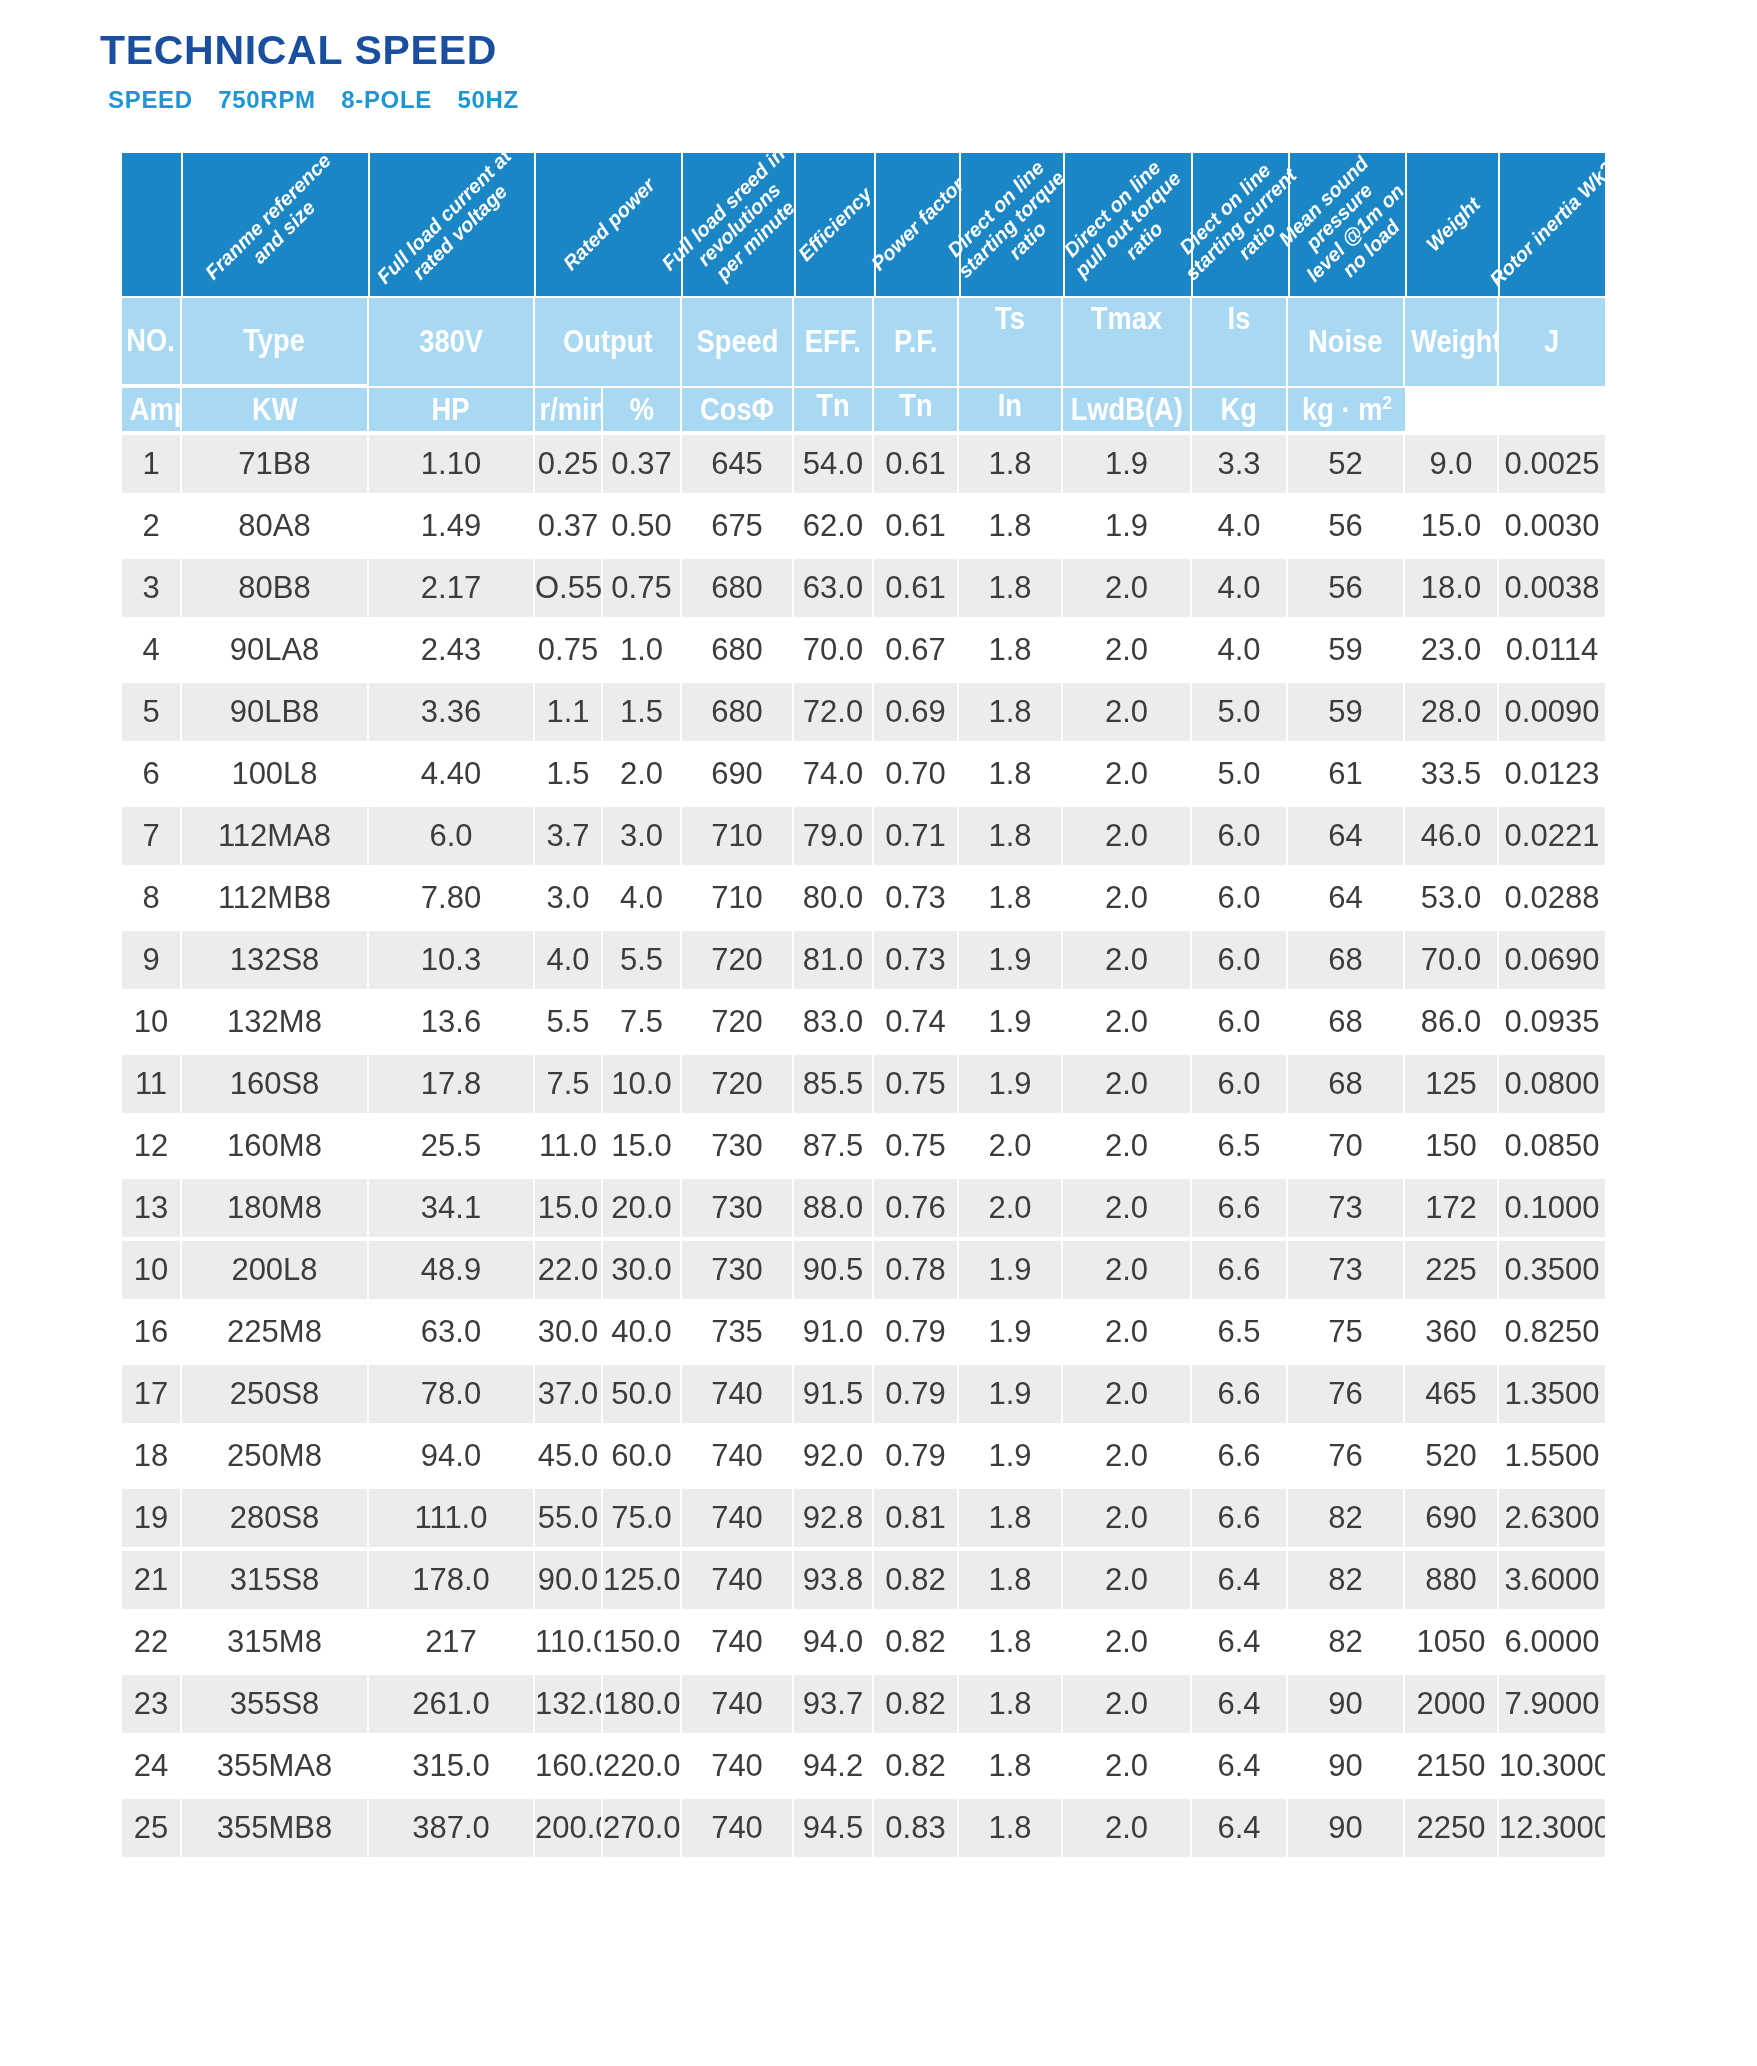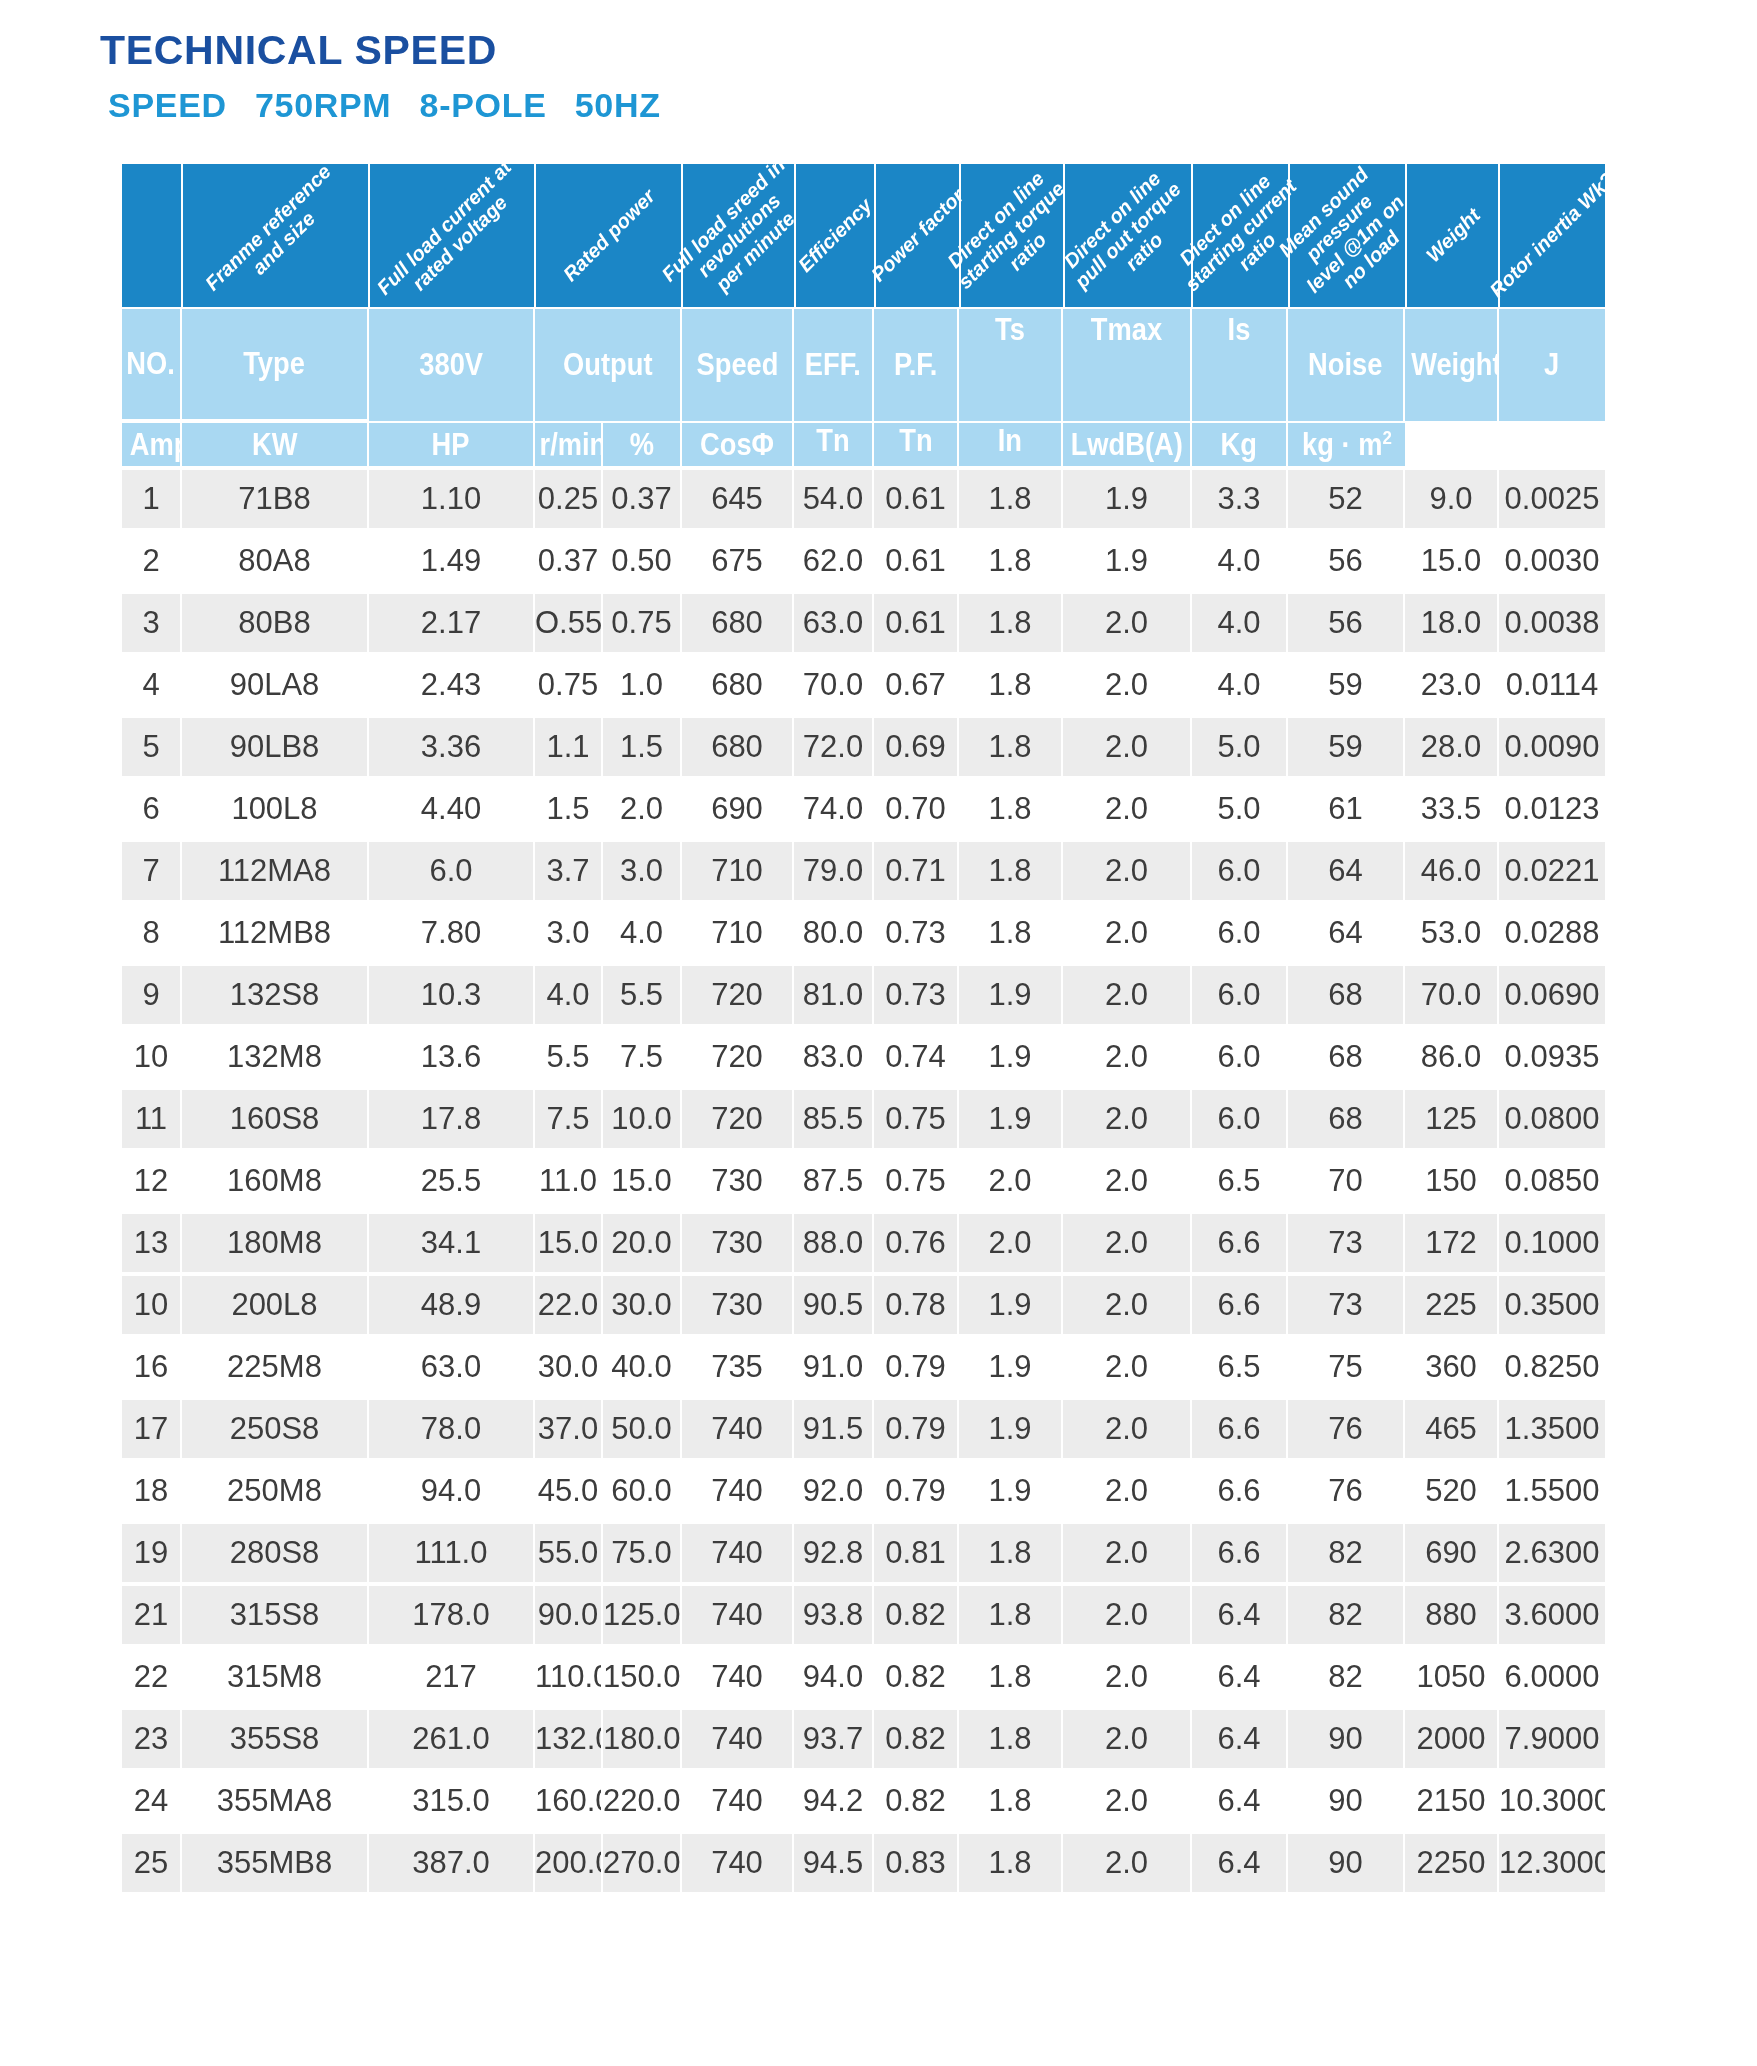--- a/index.html
+++ b/index.html
@@ -17,21 +17,21 @@
     width:1757px;height:2066px;position:relative;
     font-family:"Liberation Sans", sans-serif;
   }
   .title{
     margin:26.6px 0 0 100px;
     font-size:41px;font-weight:bold;letter-spacing:0.7px;
     color:var(--title-blue);
   }
   .subtitle{
     margin:12.6px 0 0 108px;
-    font-size:34px;font-weight:bold;word-spacing:18px;letter-spacing:0.7px;
+    font-size:24px;font-weight:bold;word-spacing:18px;letter-spacing:0.7px;
     color:var(--subtitle-blue);
   }
   .table-wrap{margin:39px 0 0 122px;width:1483px;}
   
   .diag-header{
     position:relative;width:1483px;height:145px;
     background:var(--header-blue);
     border-bottom:2.1px solid var(--white);
     overflow:visible;
   }
@@ -59,21 +59,21 @@
   td.sh{
     background:var(--subheader-blue);
     color:var(--white);font-weight:bold;font-size:31px;
     text-align:center;vertical-align:middle;
     border-right:2.1px solid var(--white);
   }
   td.sh .cond{display:inline-block;transform:scaleX(0.88);}
   td.sh.lastcol{border-right:none;}
   tr.sub-top td.sh{height:46px;}
   tr.sub-top td.sh.line{border-bottom:2.1px solid var(--white);}
-  tr.sub-top td.sh.span2{height:114px;border-bottom:4.9px solid var(--white);}
+  tr.sub-top td.sh.span2{height:90px;border-bottom:4.9px solid var(--white);}
   tr.sub-bottom td.sh{height:44px;border-bottom:4.9px solid var(--white);}
   td.sh.raise{vertical-align:top;padding-top:2.8px;}
   td.sh.sink{vertical-align:bottom;padding-bottom:7px;}
   sup{font-size:0.62em;}
   
   tr.data td{
     height:62px;
     font-size:31px;color:var(--text-dark);
     text-align:center;vertical-align:middle;
     border-right:2.1px solid var(--white);

